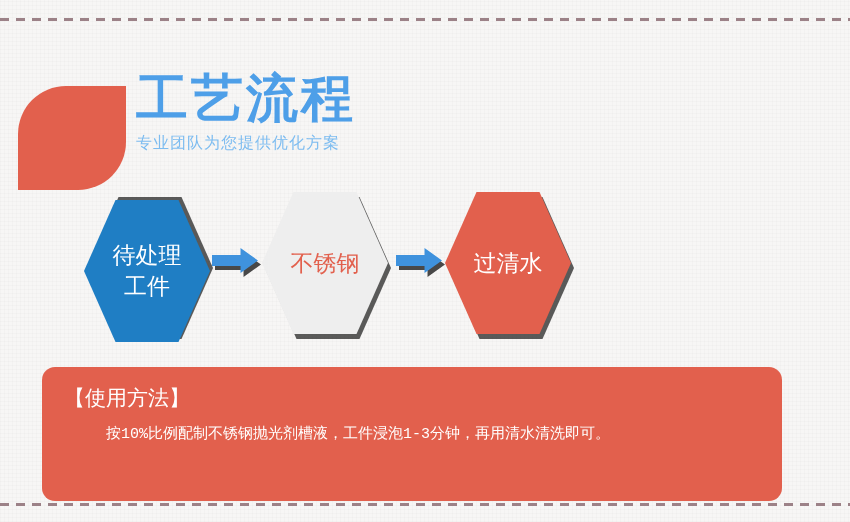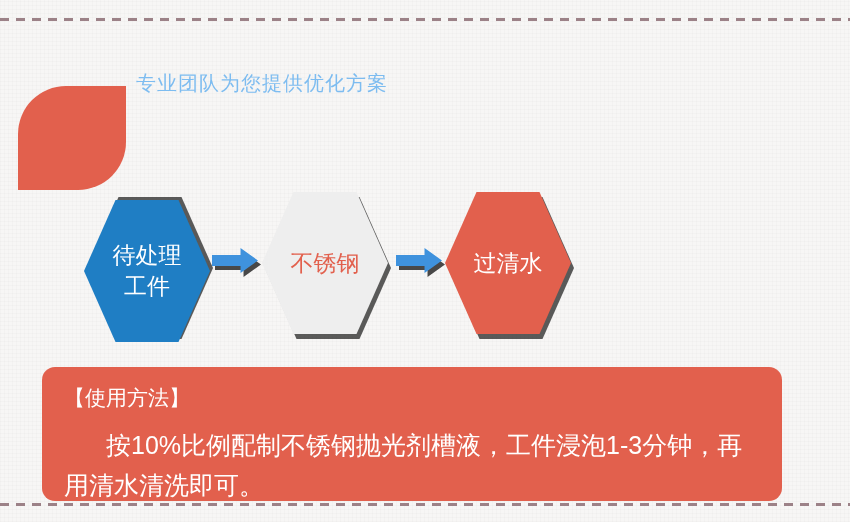--- a/index.html
+++ b/index.html
@@ -63,21 +63,21 @@
     font-weight: bold;
     font-size: 52px;
     line-height: 60px;
     color: #4e9fe8;
     letter-spacing: 3px;
     white-space: nowrap;
   }
 
   #page-subtitle {
     font-family: "DejaVu Sans", sans-serif;
-    font-size: 20px;
+    font-size: 16px;
     line-height: 28px;
     color: #7dbcf0;
     letter-spacing: 1px;
     white-space: nowrap;
     margin-top: 1px;
   }
 
   #page-subtitle-en {
     font-family: "Liberation Sans", sans-serif;
     font-size: 10px;
@@ -171,37 +171,38 @@
     box-sizing: border-box;
     padding: 16px 22px 0 22px;
   }
   #usage-heading {
     font-family: "DejaVu Sans", sans-serif;
     font-size: 21px;
     line-height: 30px;
     white-space: nowrap;
   }
   #usage-body {
-    font-family: Liberation Sans, sans-serif;
-    font-size: 25px;
+    font-family: Liberation Mono, monospace;
+    font-size: 15px;
     line-height: 40px;
     text-indent: 42px;
-    margin-top: 12px;
+    margin-top: 2px;
   }
 </style>
 </head>
 <body>
 
 <div id="page">
 
   <div class="dash-rule" id="dash-top"></div>
 
   <div id="header-block">
     <div id="brand-shape"></div>
     <div id="title-group">
+      <div id="page-title">工艺流程</div>
       <div id="page-subtitle">专业团队为您提供优化方案</div>
     </div>
   </div>
 
   <div id="flow-row">
 
     <div class="hex-wrap" id="hex-1">
       <div class="hex-shadow"></div>
       <div class="hex-face">
         <div class="hex-line">待处理</div>

